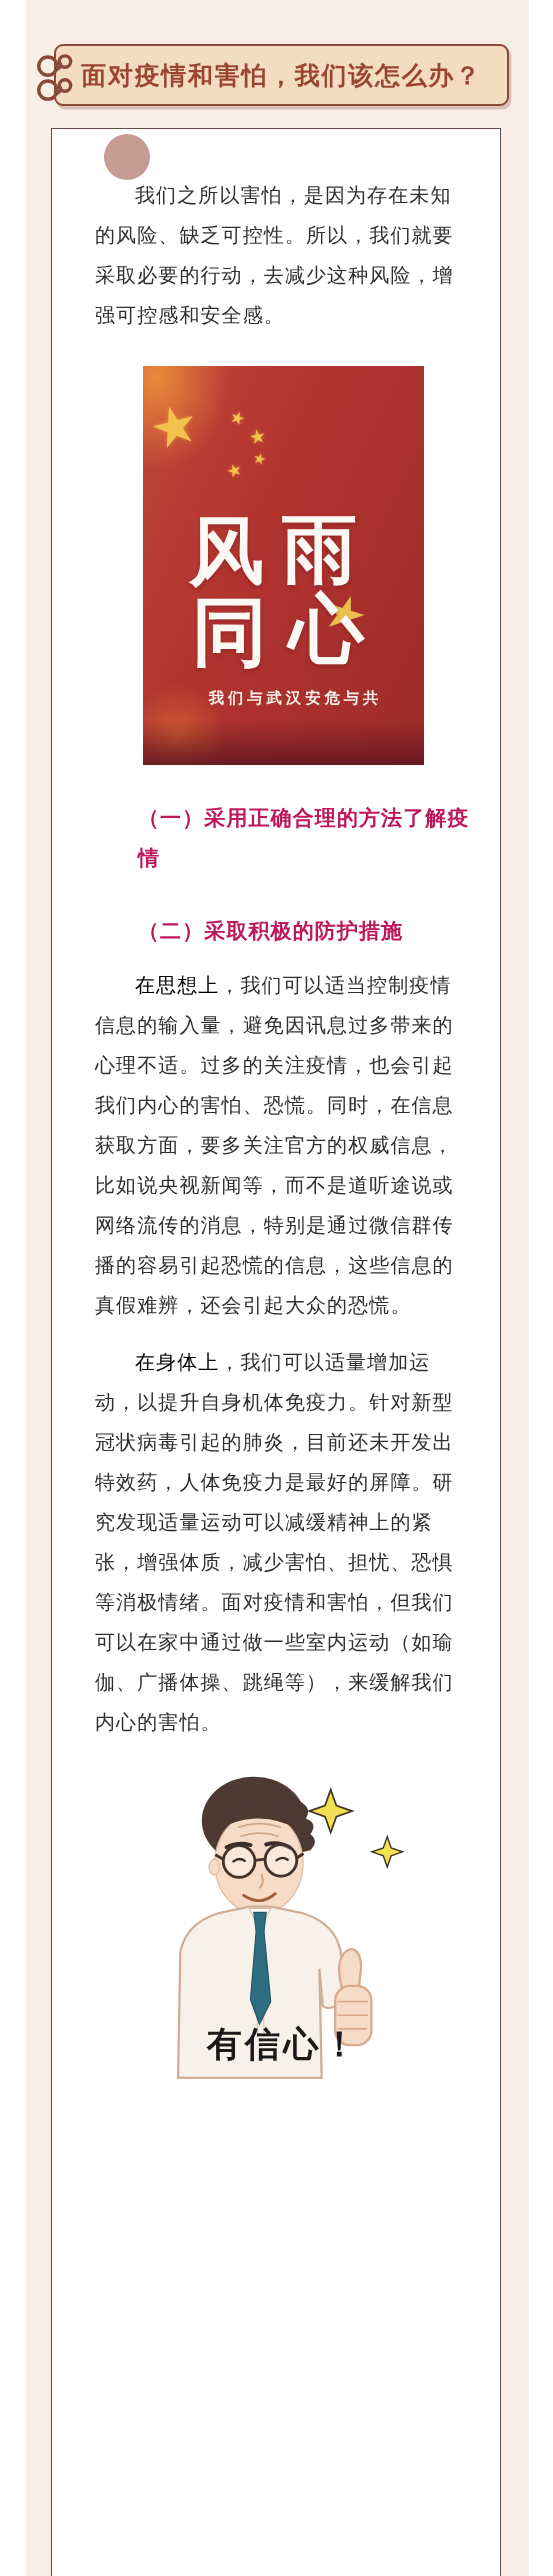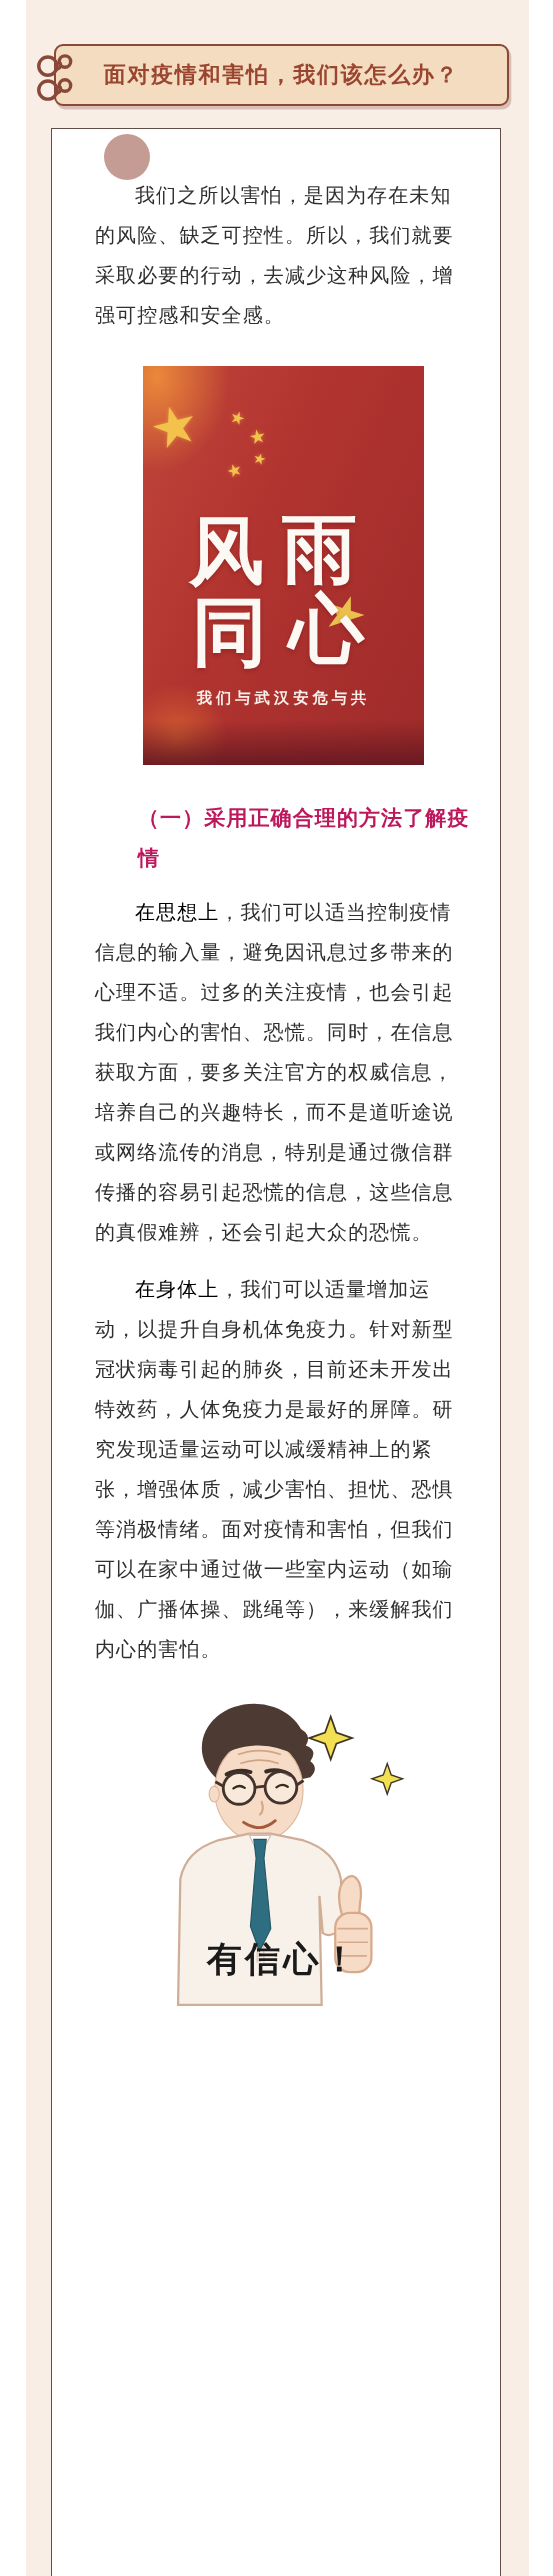--- a/index.html
+++ b/index.html
@@ -4,21 +4,21 @@
 <style>
   html,body{margin:0;padding:0;background:#ffffff;}
   .page{position:relative;width:554px;height:2576px;background:#ffffff;overflow:hidden;
         font-family:"Liberation Sans","DejaVu Sans",sans-serif;}
   .column{position:absolute;left:25.5px;top:0;width:503px;height:2576px;background:#f8eee6;}
   
   .banner{position:absolute;left:54px;top:44px;width:451px;height:58px;
           background:#f3dcc0;border:2.3px solid #8a4838;border-radius:9px;
           box-shadow:2.3px 3.4px 0 rgba(138,72,56,.28);
           display:flex;align-items:center;justify-content:center;z-index:1;}
-  .banner span{font-size:22px;font-weight:bold;letter-spacing:1.7px;color:#9a452f;}
+  .banner span{font-size:25px;font-weight:bold;letter-spacing:1.7px;color:#9a452f;}
   .rings{position:absolute;left:33px;top:49px;width:48px;height:57px;z-index:2;}
   
   .card{position:absolute;left:51px;top:128px;width:448px;height:2455px;
         background:#ffffff;border:1.1px solid #5f4f46;}
   .avatar{position:absolute;left:52px;top:4.5px;width:46px;height:46px;border-radius:50%;
           background:#c59c93;}
   .content{padding:34px 16px 0 31px;font-size:20px;line-height:40px;letter-spacing:1.1px;
            color:#2f2f2f;}
   .content p{margin:12px;text-indent:2em;}
   .content h2{margin:33px 0 0 55px;font-size:21px;line-height:40px;letter-spacing:1.1px;
@@ -34,25 +34,25 @@
           background:radial-gradient(ellipse at 30% 25%,rgba(242,148,58,.85),rgba(242,148,58,0) 65%);}
   .poster .glow-bl{position:absolute;left:0px;top:317px;width:85px;height:91px;
           background:radial-gradient(ellipse at 40% 60%,rgba(235,125,50,.55),rgba(235,125,50,0) 70%);}
   .poster .band{position:absolute;left:0;bottom:0;width:100%;height:45px;
           background:linear-gradient(to bottom,rgba(96,22,32,0),rgba(96,22,32,.85));}
   .pstar{position:absolute;color:#f2c24d;line-height:1;text-shadow:0 0 4.5px rgba(250,190,80,.5);}
   .pchar{position:absolute;color:#fcf9f5;font-weight:bold;font-size:75px;line-height:1;
          text-shadow:0 1.7px 4.5px rgba(110,18,18,.4);z-index:2;}
   .goldstar{position:absolute;left:180px;top:224px;font-size:49px;color:#ecc04e;line-height:1;
          transform:rotate(18deg);z-index:1;}
-  .psub{position:absolute;left:0;top:312px;width:100%;text-align:center;color:#f7efe8;
+  .psub{position:absolute;left:12px;top:312px;width:100%;text-align:center;color:#f7efe8;
         font-size:15.3px;font-weight:bold;letter-spacing:4px;z-index:2;}
   
   .illus{position:relative;width:281px;height:317px;margin:22.6px auto 0 auto;background:#ffffff;}
-  .caption{position:absolute;left:0;top:248px;width:100%;text-align:center;color:#1a1a1a;
+  .caption{position:absolute;left:0;top:260px;width:100%;text-align:center;color:#1a1a1a;
            font-size:35px;font-weight:bold;letter-spacing:3.4px;}
 </style>
 </head>
 <body>
 
 <div class="page">
   <div class="column"></div>
 
   <svg class="rings" viewBox="0 0 84 100">
     <g fill="none" stroke="#8a4838" stroke-width="6" stroke-linecap="round">
@@ -88,21 +88,22 @@
         <span class="pchar" style="left:46px;top:148px;">风</span>
         <span class="pchar" style="left:139px;top:146px;">雨</span>
         <span class="pchar" style="left:49px;top:229px;">同</span>
         <span class="pchar" style="left:146px;top:226px;">心</span>
         <div class="psub">我们与武汉安危与共</div>
         <div class="band"></div>
       </div>
 
       <h2>（一）采用正确合理的方法了解疫情</h2>
 
-      <p class="p-after-h"><span class="hl">在思想上</span><span>，我们可以适当控制疫情信息的输入量，避免因讯息过多带来的心理不适。过多的关注疫情，也会引起我们内心的害怕、恐慌。同时，在信息获取方面，要多关注官方的权威信息，培养自己的兴趣特长，而不是道听途说或网络流传的消息，特别是通过微信群传播的容易引起恐慌的信息，这些信息的真假难辨，还会引起大众的恐慌。</span></p>
+      <h2>（二）采取积极的防护措施</h2>
+      <p class="p-after-h"><span class="hl">在思想上</span><span>，我们可以适当控制疫情信息的输入量，避免因讯息过多带来的心理不适。过多的关注疫情，也会引起我们内心的害怕、恐慌。同时，在信息获取方面，要多关注官方的权威信息，比如说央视新闻等，而不是道听途说或网络流传的消息，特别是通过微信群传播的容易引起恐慌的信息，这些信息的真假难辨，还会引起大众的恐慌。</span></p>
 
       <p class="p-gap30"><span class="hl">在身体上</span><span>，我们可以适量增加运动，以提升自身机体免疫力。针对新型冠状病毒引起的肺炎，目前还未开发出特效药，人体免疫力是最好的屏障。研究发现适量运动可以减缓精神上的紧张，增强体质，减少害怕、担忧、恐惧等消极情绪。面对疫情和害怕，但我们可以在家中通过做一些室内运动（如瑜伽、广播体操、跳绳等），来缓解我们内心的害怕。</span></p>
 
 
       <div class="illus">
         <svg viewBox="0 0 497 560" width="281" height="317">
 
           <path d="M332,45 L342,73 L370,83 L342,93 L332,121 L322,93 L294,83 L322,73 Z" fill="#f2df52" stroke="#403428" stroke-width="3"></path>
           <path d="M432,128 L439,148 L459,155 L439,162 L432,182 L425,162 L405,155 L425,148 Z" fill="#f2df52" stroke="#403428" stroke-width="2.5"></path>
 

